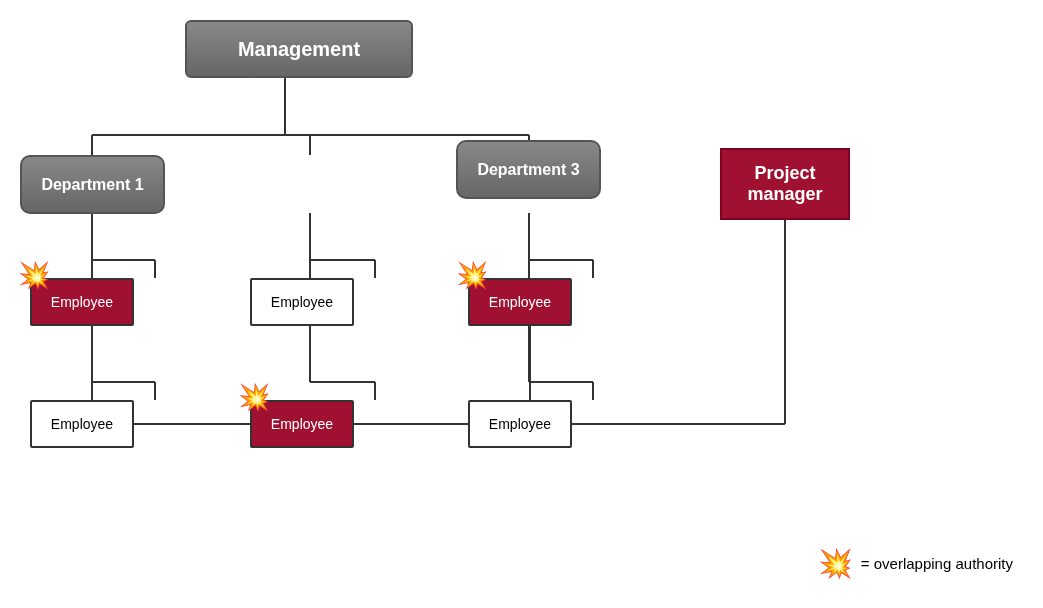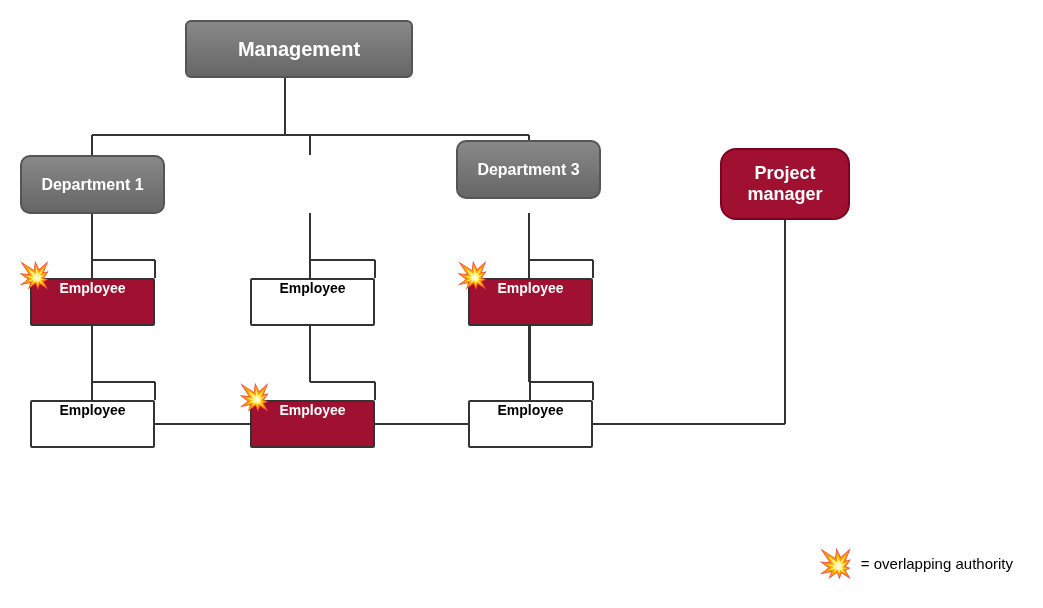--- a/index.html
+++ b/index.html
@@ -53,34 +53,35 @@
 
     .dept1 { left: 20px; top: 155px; }
     .dept2 { left: 238px; top: 155px; }
     .dept3 { left: 456px; top: 140px; }
 
     .node-pm {
       background: #a01030;
       color: #fff;
       font-size: 18px;
       border: 2px solid #800020;
-      border-radius: 16px;
+      border-radius: 0;
       width: 130px;
       height: 72px;
       left: 720px;
       top: 148px;
     }
 
     .node-emp {
       display: flex;
+      align-items: center;
       justify-content: center;
       font-size: 14px;
-      font-weight: bold;
-      position: absolute;
-      width: 125px;
+      font-weight: normal;
+      position: absolute;
+      width: 104px;
       height: 48px;
       border: 2px solid #333;
       border-radius: 2px;
     }
 
     .emp-plain {
       background: #fff;
       color: #000;
     }
 

